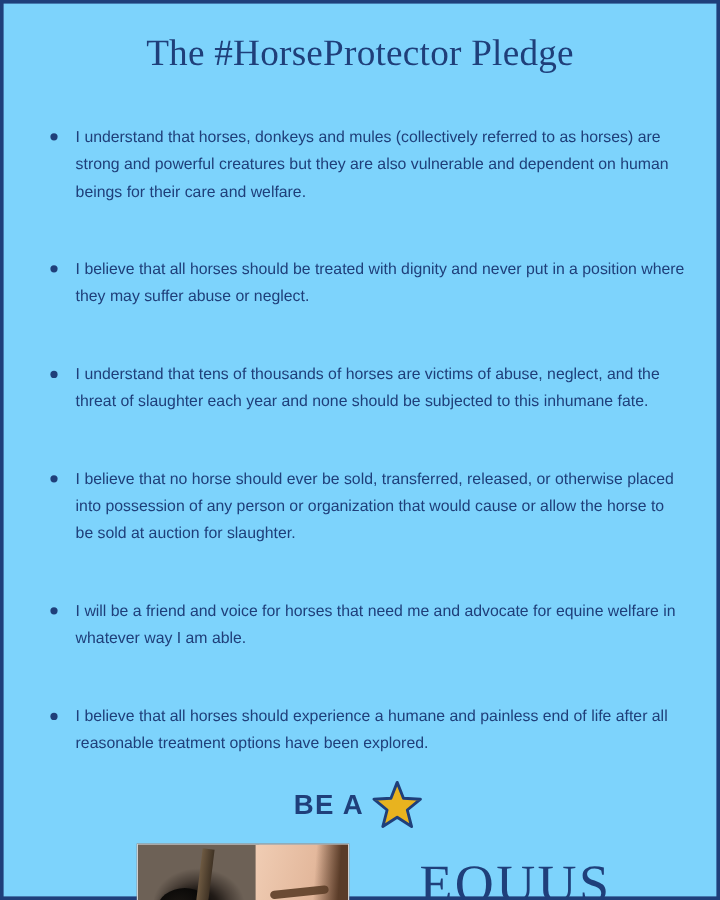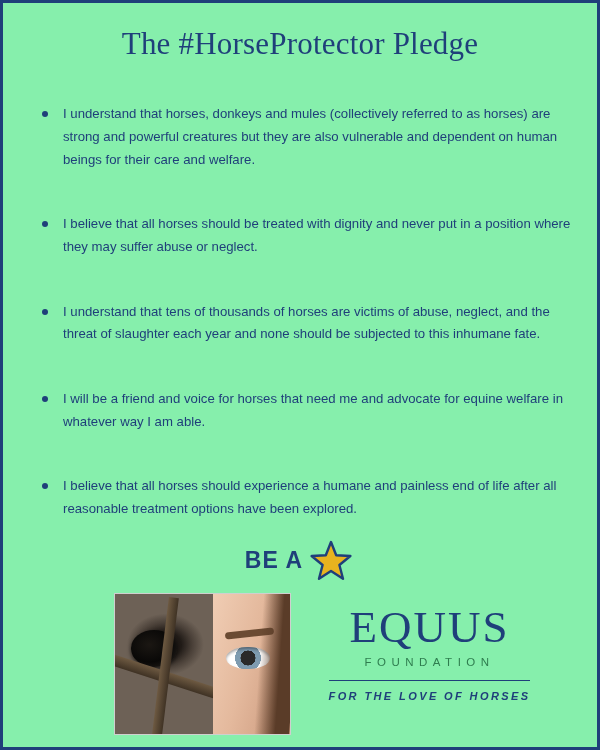--- a/index.html
+++ b/index.html
@@ -13,21 +13,21 @@
     font-family: "Liberation Sans", sans-serif;
     color: #1f3864;
     overflow: hidden;
   }
   .page {
     position: relative;
     width: 600px;
     height: 750px;
     box-sizing: border-box;
     border: 3px solid #1f3f7a;
-    background: #86efac;
+    background: #7dd3fc;
     padding: 0;
   }
   .title {
     text-align: center;
     font-family: "Liberation Serif", serif;
     font-size: 31px;
     font-weight: normal;
     letter-spacing: 0.2px;
     color: #1f3f7a;
     margin: 24px 0 14px 0;
@@ -220,20 +220,24 @@
       <span class="bullet"></span>
       <span>I understand that horses, donkeys and mules (collectively referred to as horses) are strong and powerful creatures but they are also vulnerable and dependent on human beings for their care and welfare.</span>
     </li>
     <li class="pledge-item">
       <span class="bullet"></span>
       <span>I believe that all horses should be treated with dignity and never put in a position where they may suffer abuse or neglect.</span>
     </li>
     <li class="pledge-item">
       <span class="bullet"></span>
       <span>I understand that tens of thousands of horses are victims of abuse, neglect, and the threat of slaughter each year and none should be subjected to this inhumane fate.</span>
+    </li>
+    <li class="pledge-item">
+      <span class="bullet"></span>
+      <span>I believe that no horse should ever be sold, transferred, released, or otherwise placed into possession of any person or organization that would cause or allow the horse to be sold at auction for slaughter.</span>
     </li>
     <li class="pledge-item">
       <span class="bullet"></span>
       <span>I will be a friend and voice for horses that need me and advocate for equine welfare in whatever way I am able.</span>
     </li>
     <li class="pledge-item">
       <span class="bullet"></span>
       <span>I believe that all horses should experience a humane and painless end of life after all reasonable treatment options have been explored.</span>
     </li>
   </ul>

